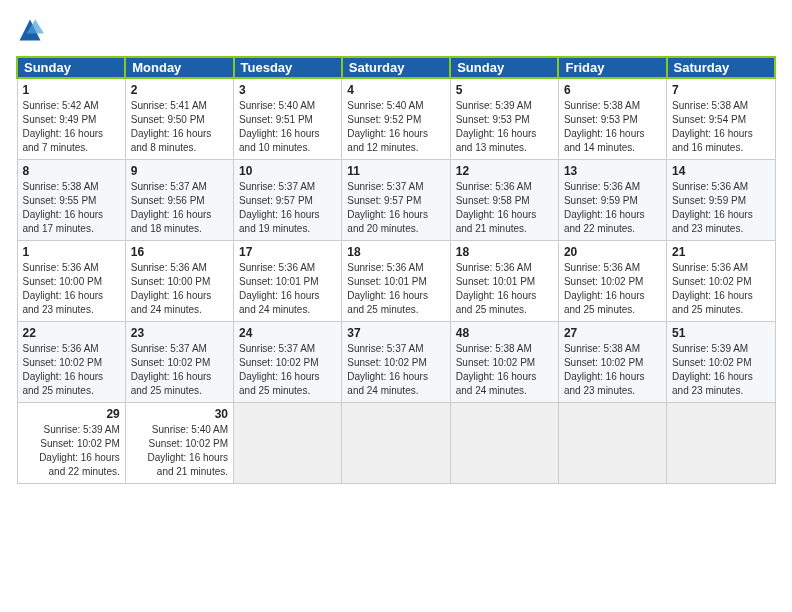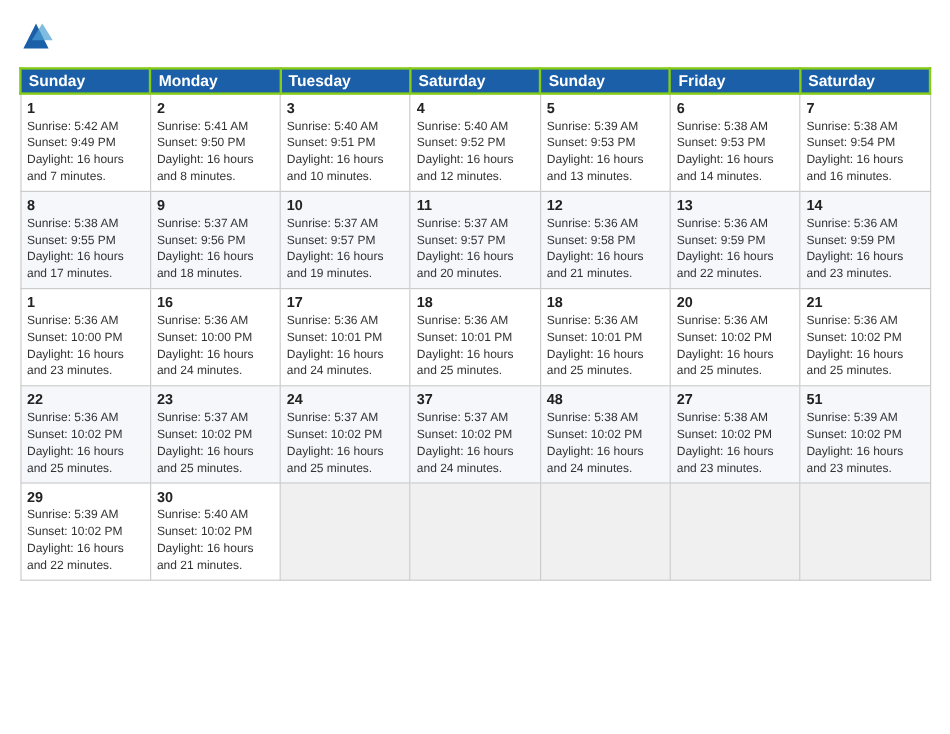--- a/index.html
+++ b/index.html
@@ -88,20 +88,21 @@
     .day-info {
       color: #333;
       font-size: 10px;
       line-height: 1.4;
     }
     .empty-cell {
       background: #f0f0f0 !important;
     }
     .last-row td {
       height: 70px;
+      text-align: right;
     }
   </style>
 </head>
 <body>
 
 <div class="header-area">
   <div class="logo">
     <svg class="logo-icon" viewBox="0 0 32 32">
       <polygon points="16,4 28,28 4,28" fill="#1a5fa8"></polygon>
       <polygon points="22,4 32,20 12,20" fill="#4a9fd4" opacity="0.7"></polygon>

